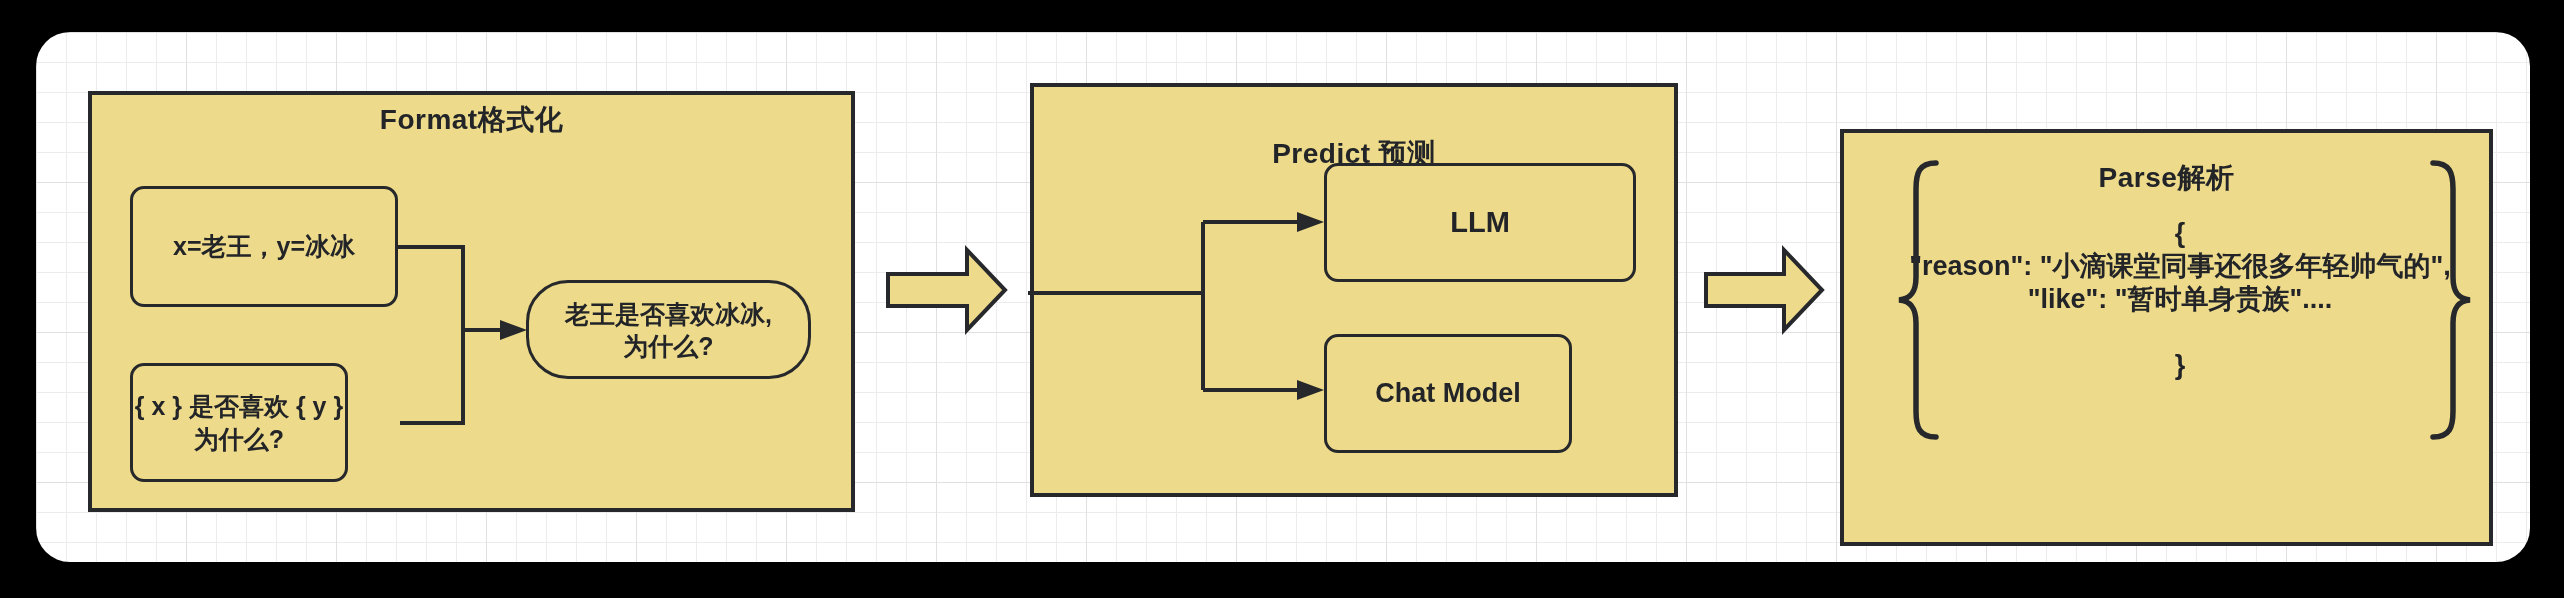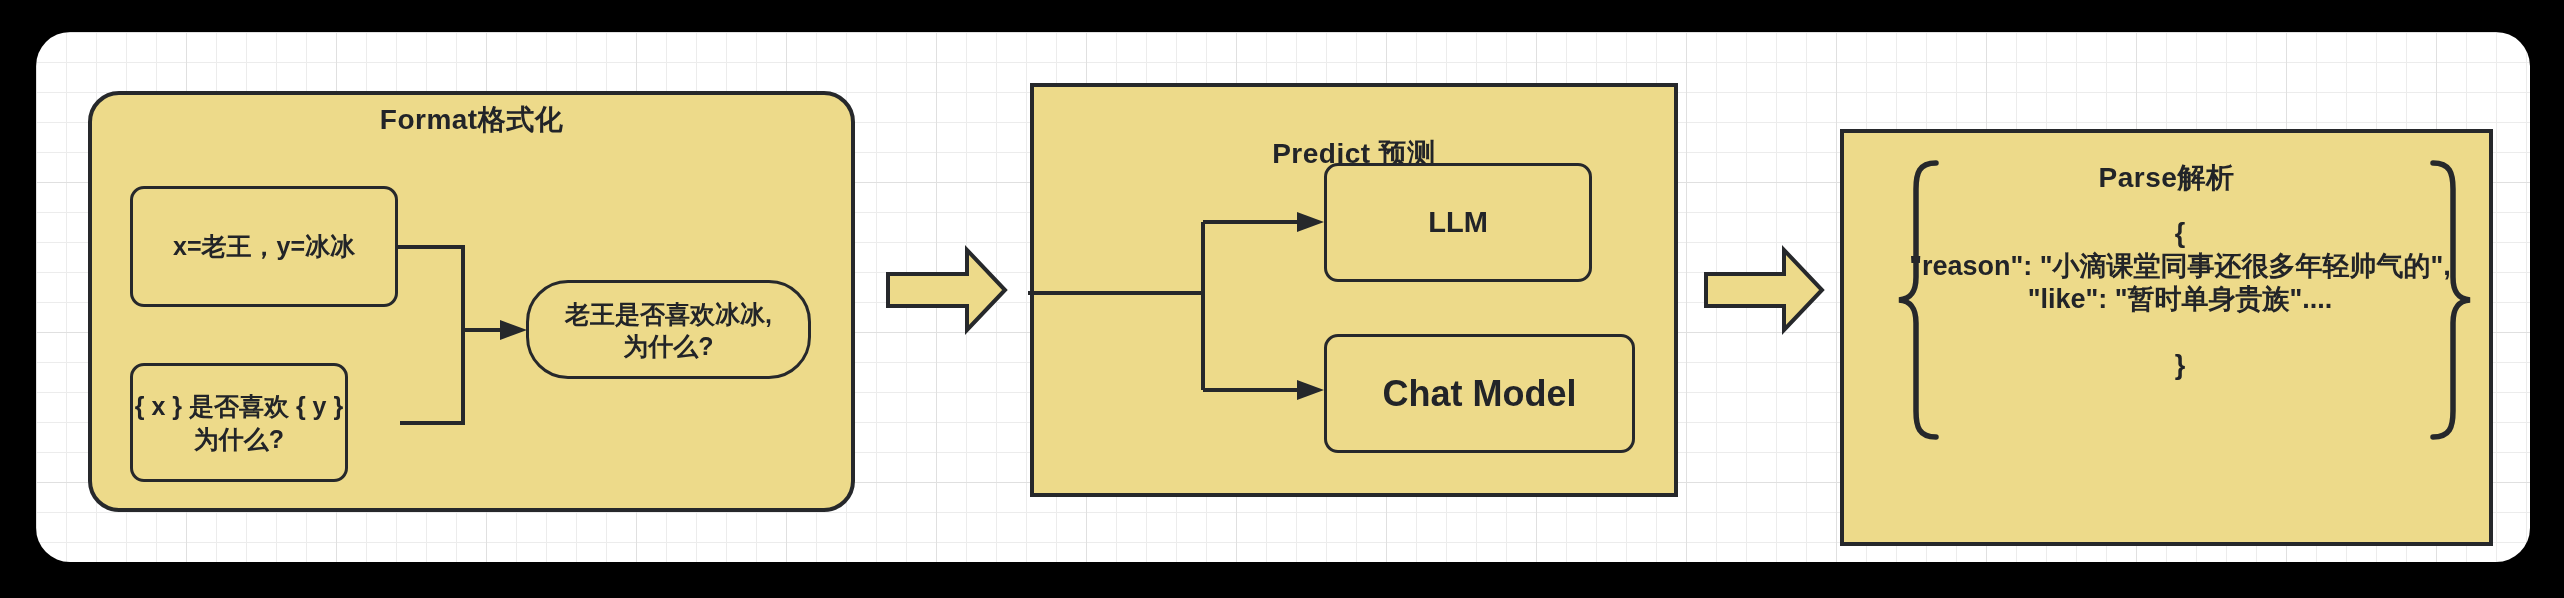--- a/index.html
+++ b/index.html
@@ -13,40 +13,40 @@
     background-image:
       linear-gradient(to right, #e0e0e0 1px, transparent 1px),
       linear-gradient(to bottom, #e0e0e0 1px, transparent 1px),
       linear-gradient(to right, #ececec 1px, transparent 1px),
       linear-gradient(to bottom, #ececec 1px, transparent 1px);
     background-size:150px 150px,150px 150px,30px 30px,30px 30px;
   }
   .panel{
     position:absolute;background:#edda8a;border:4px solid #26282b;box-sizing:border-box;
   }
-  #panel-format{left:88px;top:91px;width:767px;height:421px;border-radius:31px;}
+  #panel-format{left:88px;top:91px;width:767px;height:421px;}
   #panel-predict{left:1030px;top:83px;width:648px;height:414px;}
   #panel-parse{left:1840px;top:92px;width:653px;height:417px;margin-top:37px;}
   .panel-title{
     position:absolute;left:0;right:0;text-align:center;
     font-size:28px;font-weight:700;letter-spacing:0.5px;
   }
   #panel-format .panel-title{top:6px;}
   #panel-predict .panel-title{top:12px;margin-top:36px;}
   #panel-parse .panel-title{top:26px;}
   .node{
     position:absolute;background:#edda8a;border:3px solid #26282b;box-sizing:border-box;
     border-radius:14px;display:flex;flex-direction:column;align-items:center;justify-content:center;
     font-size:25px;font-weight:700;text-align:center;line-height:33px;
   }
   #box-inputs{left:130px;top:186px;width:268px;height:121px;}
   #box-template{left:130px;top:363px;width:218px;height:119px;}
   #box-result{left:526px;top:280px;width:285px;height:99px;border-radius:42px;line-height:32px;}
-  #box-llm{left:1324px;top:163px;width:268px;height:119px;font-size:29px;}
-  #box-chat{left:1324px;top:334px;width:311px;height:119px;font-size:36px;}
+  #box-llm{left:1324px;top:163px;width:312px;height:119px;font-size:29px;}
+  #box-chat{left:1324px;top:334px;width:248px;height:119px;font-size:27px;}
   #json-text{
     position:absolute;left:1880px;top:217px;width:600px;text-align:center;
     font-size:27px;font-weight:700;line-height:33px;white-space:nowrap;
   }
   #json-text .gap-line{margin-top:33px;}
   svg.overlay{position:absolute;left:0;top:0;width:2564px;height:598px;pointer-events:none;}
   .stroke{stroke:#26282b;fill:none;stroke-width:4;}
   .head{fill:#26282b;stroke:none;}
   .block-arrow{fill:#edda8a;stroke:#26282b;stroke-width:4;stroke-linejoin:miter;}
   .brace{stroke:#26282b;fill:none;stroke-width:5.5;stroke-linecap:round;}

